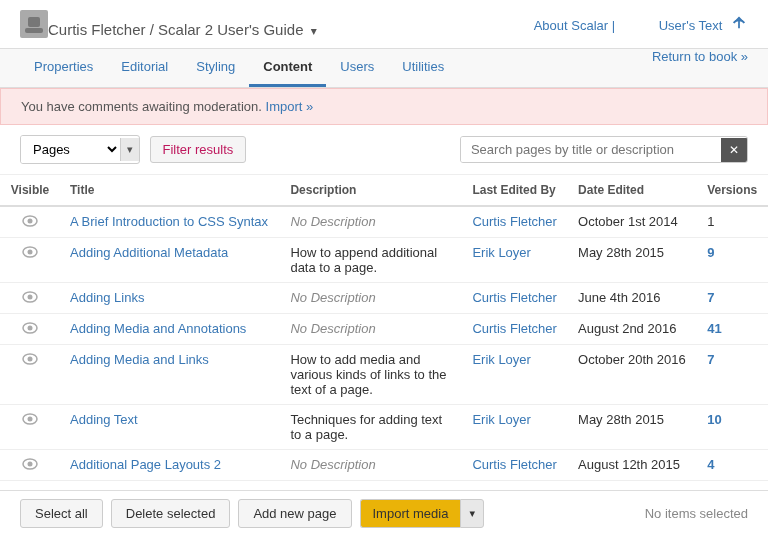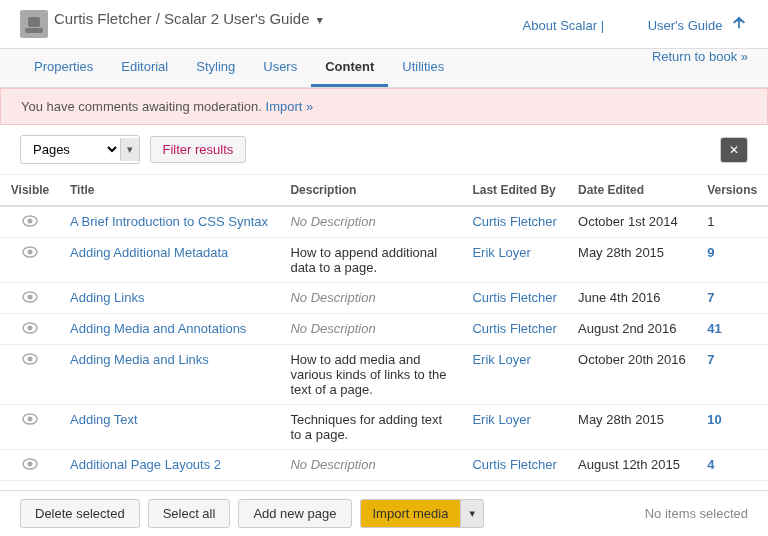--- a/index.html
+++ b/index.html
@@ -1,20 +1,20 @@
 <!DOCTYPE html>
 <html><head>
   <meta charset="utf-8">
   <style>
     * { box-sizing: border-box; margin: 0; padding: 0; }
     body { font-family: Arial, Helvetica, sans-serif; font-size: 13px; color: #333; background: #fff; width: 768px; height: 536px; overflow: hidden; }
 
     
     .header { display: flex; align-items: center; justify-content: space-between; padding: 10px 20px; border-bottom: 1px solid #ddd; }
-    .header-left { display: flex; align-items: flex-start; gap: 6px; }
+    .header-left { display: flex; align-items: flex-end; }
     .header-avatar { width: 28px; height: 28px; background: #aaa; border-radius: 2px; display: flex; align-items: center; justify-content: center; color: #fff; font-size: 16px; }
     .header-title { font-size: 15px; font-weight: bold; color: #3a78b5; }
     .header-title span { color: #555; font-weight: normal; }
     .header-right { font-size: 13px; color: #3a78b5; }
     .header-right a { color: #3a78b5; text-decoration: none; margin-left: 40px; }
     .dropdown-arrow { color: #555; font-size: 12px; margin-left: 3px; cursor: pointer; }
 
     
     .nav-tabs { display: flex; align-items: flex-start; justify-content: space-between; padding: 0 20px; border-bottom: 1px solid #ddd; background: #f8f8f8; }
     .nav-tabs-left { display: flex; }
@@ -77,38 +77,38 @@
     <span class="header-title">
       <span>Curtis Fletcher</span>
       <span> / </span>
       <span>Scalar 2 User's Guide</span>
       <span class="dropdown-arrow">▾</span>
     </span>
   </div>
   <div class="header-right">
     <a href="#">About Scalar</a>
     <span> | </span>
-    <a href="#">User's Guide</a>
+    <a href="#">User's Text</a>
     <span style="margin-left:4px; font-size:14px;">
       <svg width="18" height="14" viewBox="0 0 20 16" fill="none" stroke="#3a78b5" stroke-width="2">
           <path d="M4 8 C6 4 14 4 16 8"></path>
           <path d="M10 2 L10 14"></path>
           <path d="M6 6 L10 2 L14 6"></path>
         </svg>
     </span>
   </div>
 </div>
 
 <div class="nav-tabs">
   <div class="nav-tabs-left">
     <a class="nav-tab" href="#">Properties</a>
     <a class="nav-tab" href="#">Editorial</a>
     <a class="nav-tab" href="#">Styling</a>
+    <a class="nav-tab active" href="#">Content</a>
     <a class="nav-tab" href="#">Users</a>
-    <a class="nav-tab active" href="#">Content</a>
     <a class="nav-tab" href="#">Utilities</a>
   </div>
   <a class="return-to-book" href="#">Return to book »</a>
 </div>
 
 <div class="alert">
   <span>You have comments awaiting moderation.</span>
   <a href="#">Import »</a>
 </div>
 
@@ -118,20 +118,21 @@
       <option>Pages</option>
       <option>Media</option>
       <option>Tags</option>
       <option>Comments</option>
     </select>
     <span class="filter-select-arrow">▾</span>
   </div>
   <button class="filter-btn">Filter results</button>
   <div class="toolbar-right">
     <div class="search-wrap">
+      <input type="text" class="search-input" placeholder="Search pages by title or description" style="">
       <button class="search-clear">✕</button>
     </div>
   </div>
 </div>
 
 <div class="table-wrap">
   <table>
     <thead>
       <tr>
         <th>Visible</th>
@@ -226,22 +227,22 @@
           <td style="max-width: 180px;">Exploring Scalar's more advanced features.</td>
           <td></td>
           <td>April 17th 2018</td>
           <td></td>
         </tr>
       </tbody>
   </table>
 </div>
 
 <div class="footer">
+  <button class="btn">Select all</button>
   <button class="btn">Delete selected</button>
-  <button class="btn">Select all</button>
   <button class="btn">Add new page</button>
   <div class="btn-split">
     <button class="btn-split-main">Import media</button>
     <button class="btn-split-arrow">▾</button>
   </div>
   <div class="footer-right">
     <span>No items selected</span>
   </div>
 </div>
 

